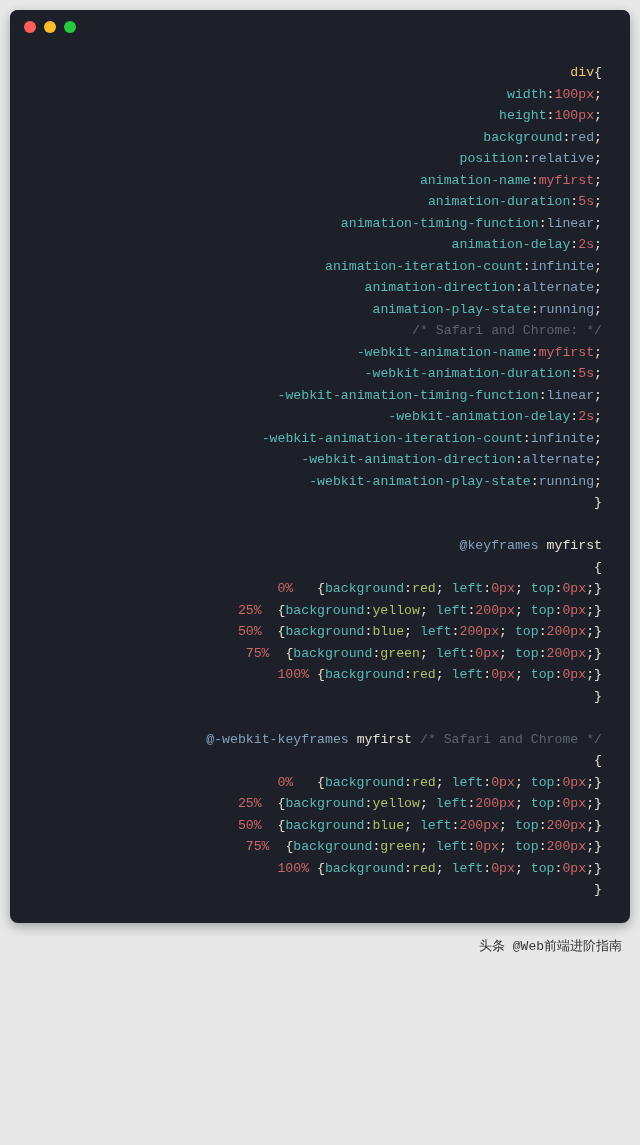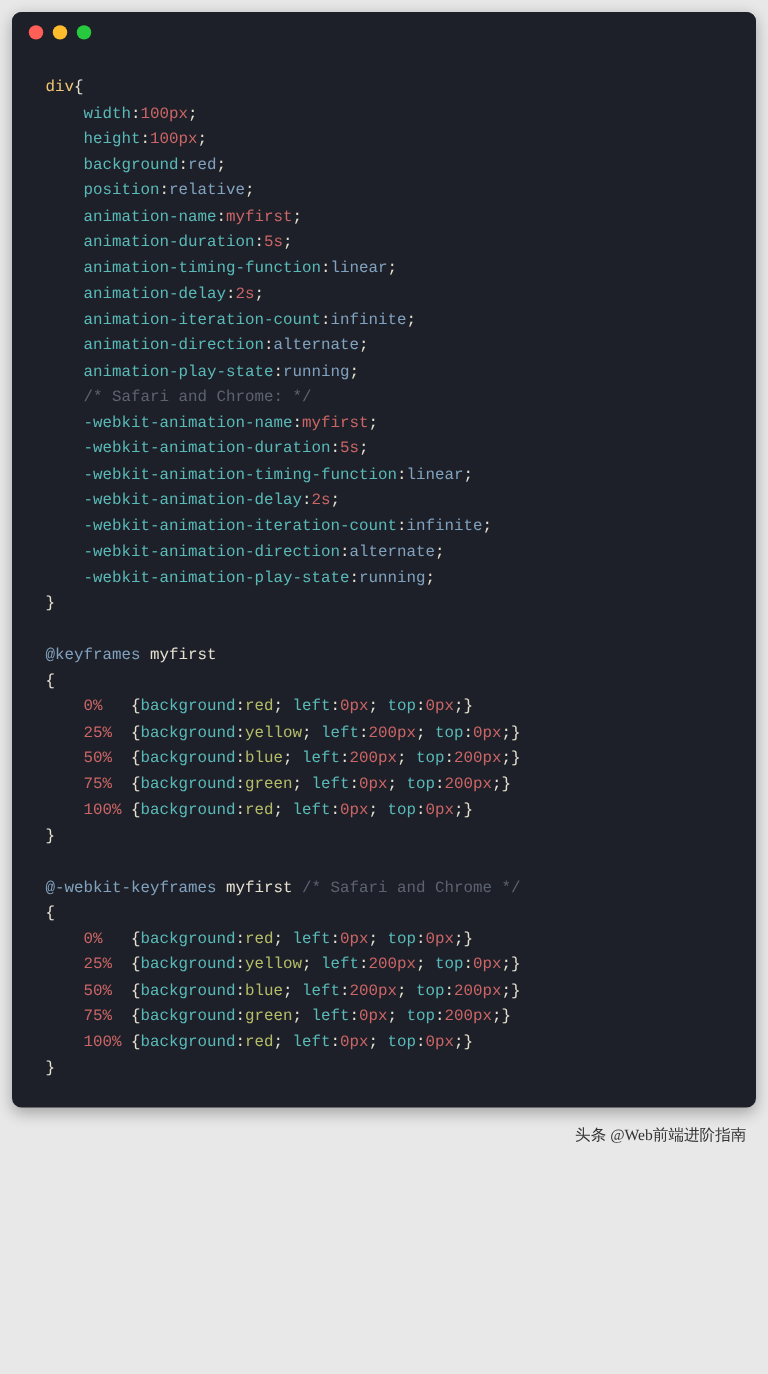--- a/index.html
+++ b/index.html
@@ -34,36 +34,37 @@
   }
   .dot.red { background: #ff5f56; }
   .dot.yellow { background: #ffbd2e; }
   .dot.green { background: #27c93f; }
   .code {
     padding: 18px 28px 22px 28px;
     font-size: 13.2px;
     line-height: 21.5px;
     white-space: pre;
     font-weight: 500;
+    text-align: right;
   }
   .s  { color: #f0c674; }      
   .br { color: #e6e1cf; }      
   .p  { color: #59bab8; }      
   .n  { color: #cc6666; }      
   .kw { color: #81a2be; }      
   .id { color: #cc6666; }      
   .c  { color: #5c6370; }      
   .at { color: #81a2be; }      
   .nm { color: #e6e1cf; }      
   .pc { color: #cc6666; }      
   .v2 { color: #b5bd68; }      
   .footer {
     width: 620px;
     text-align: right;
-    font-family: Liberation Serif, serif;
+    font-family: Liberation Mono, monospace;
     font-size: 13px;
     color: #333;
     padding: 4px 8px 8px 0;
   }
 </style>
 </head>
 <body>
 
 <div class="window">
   <div class="titlebar">

